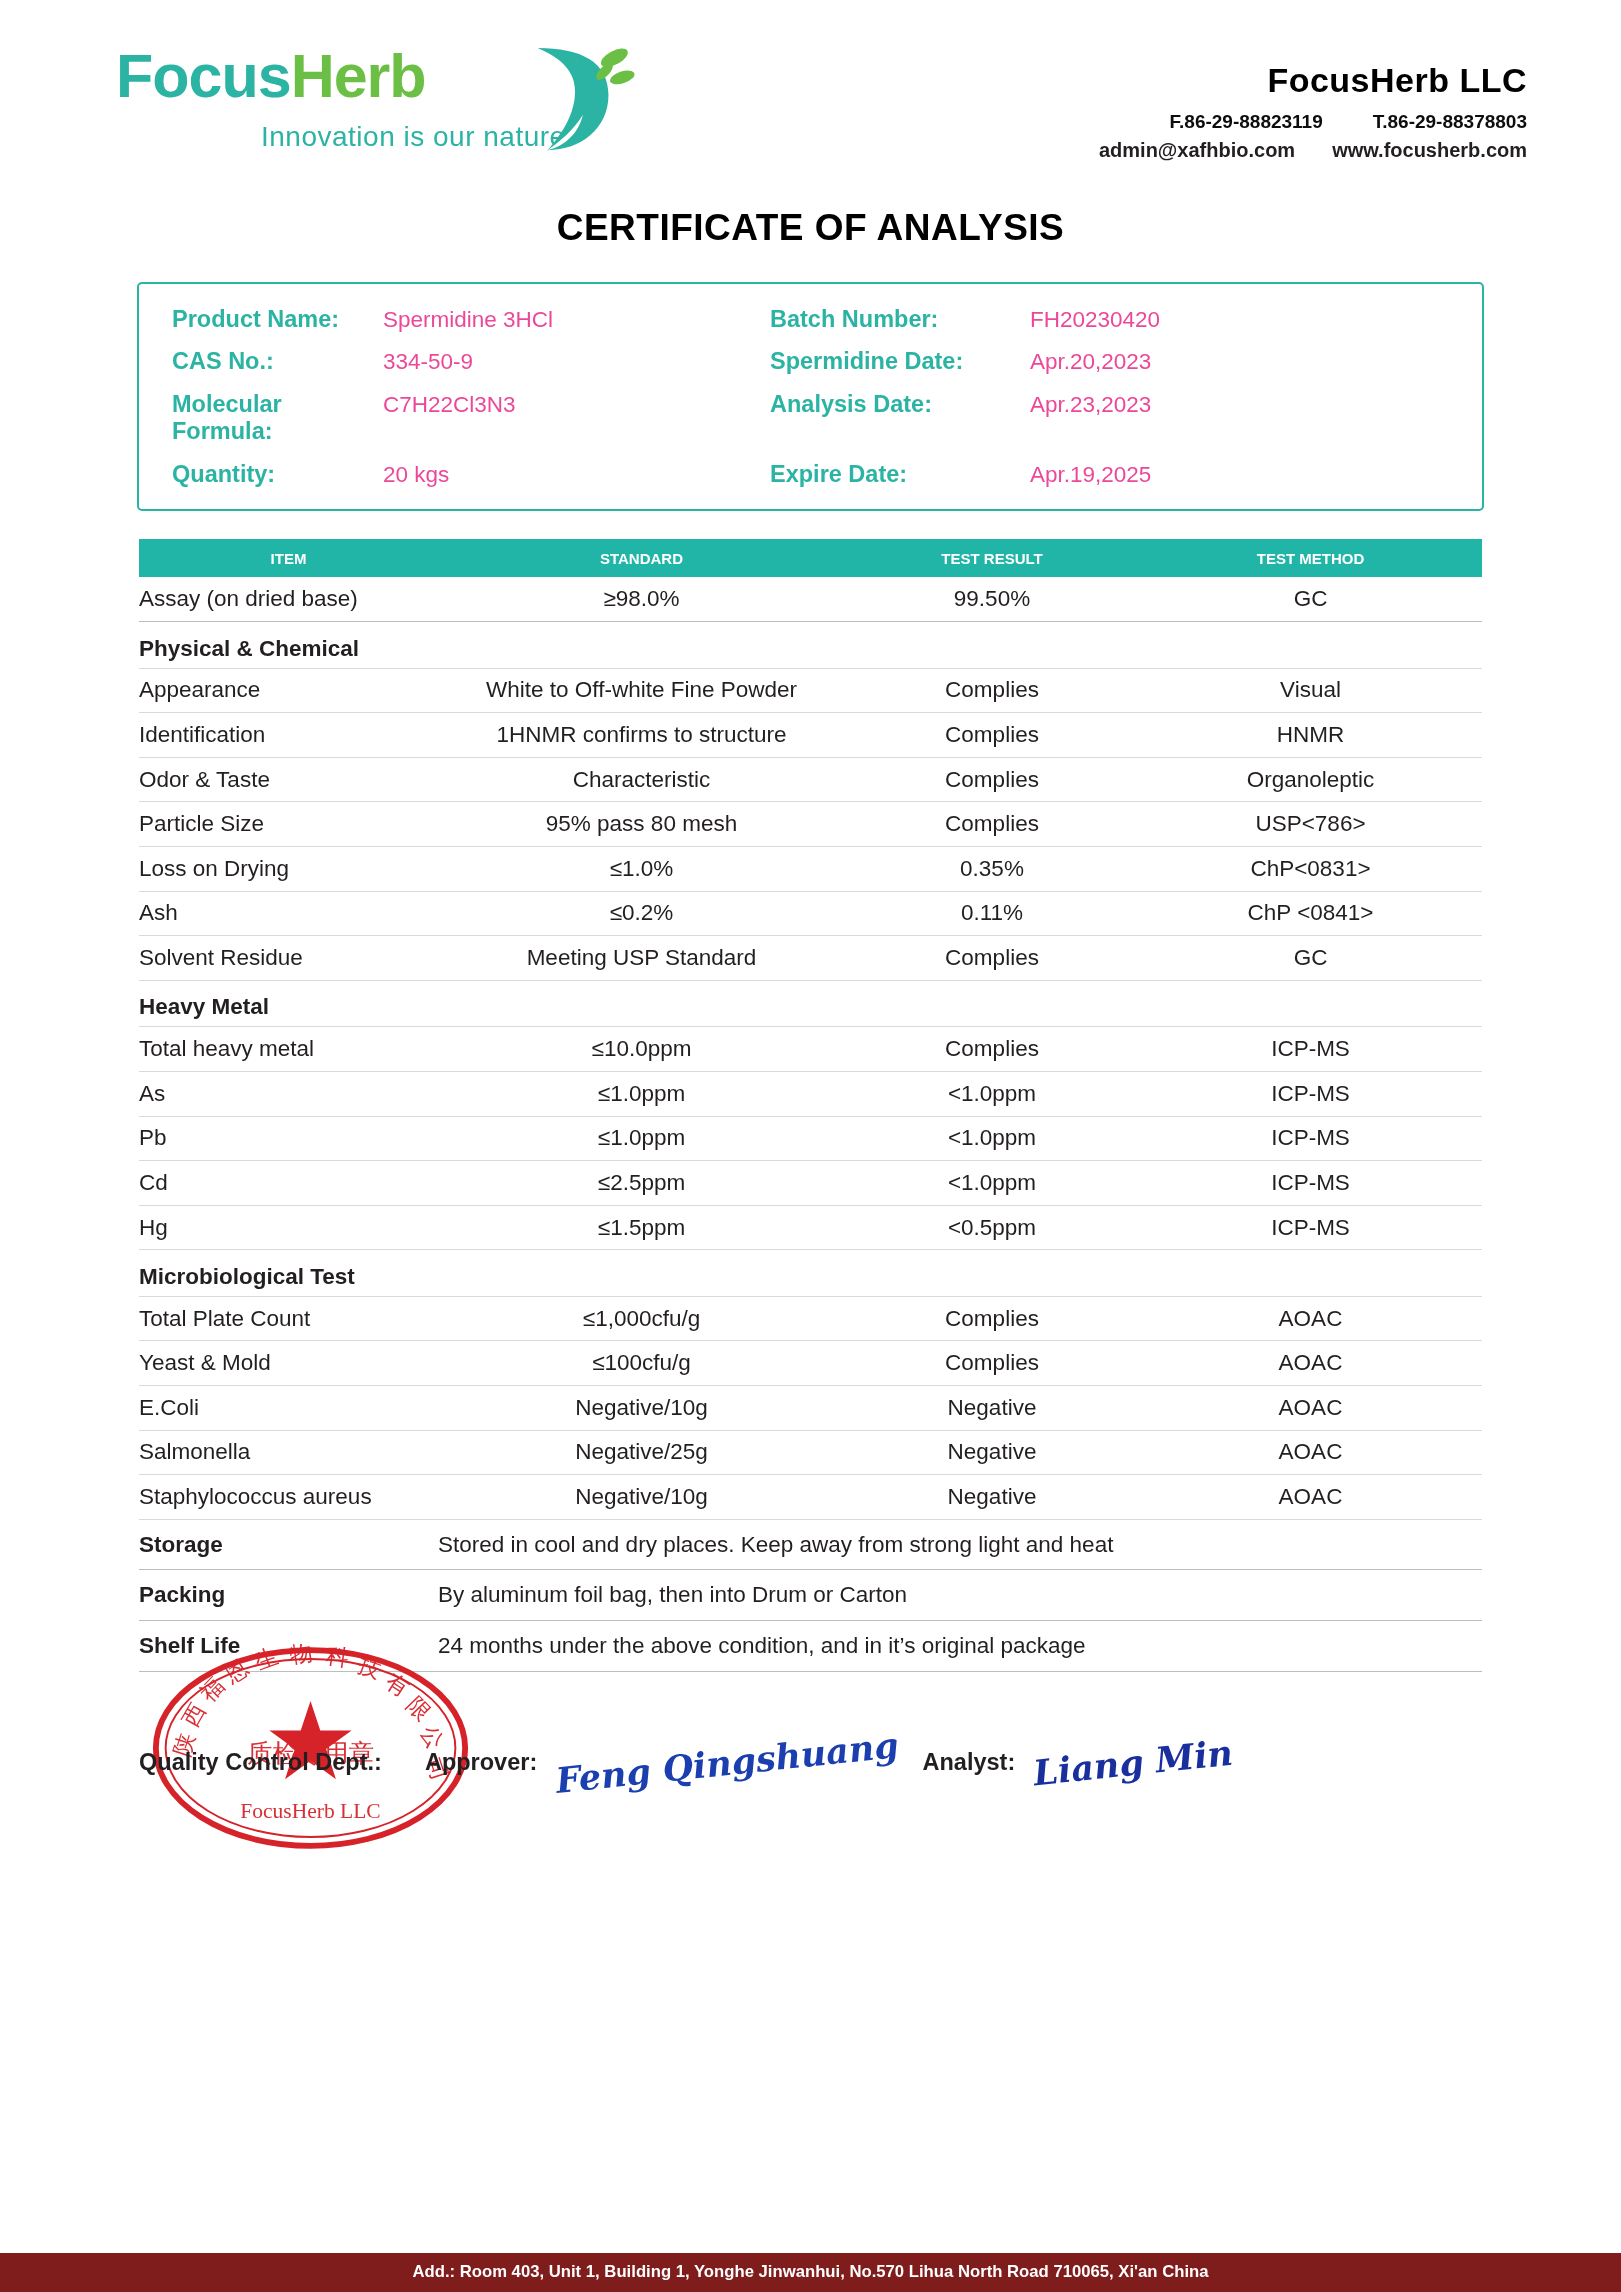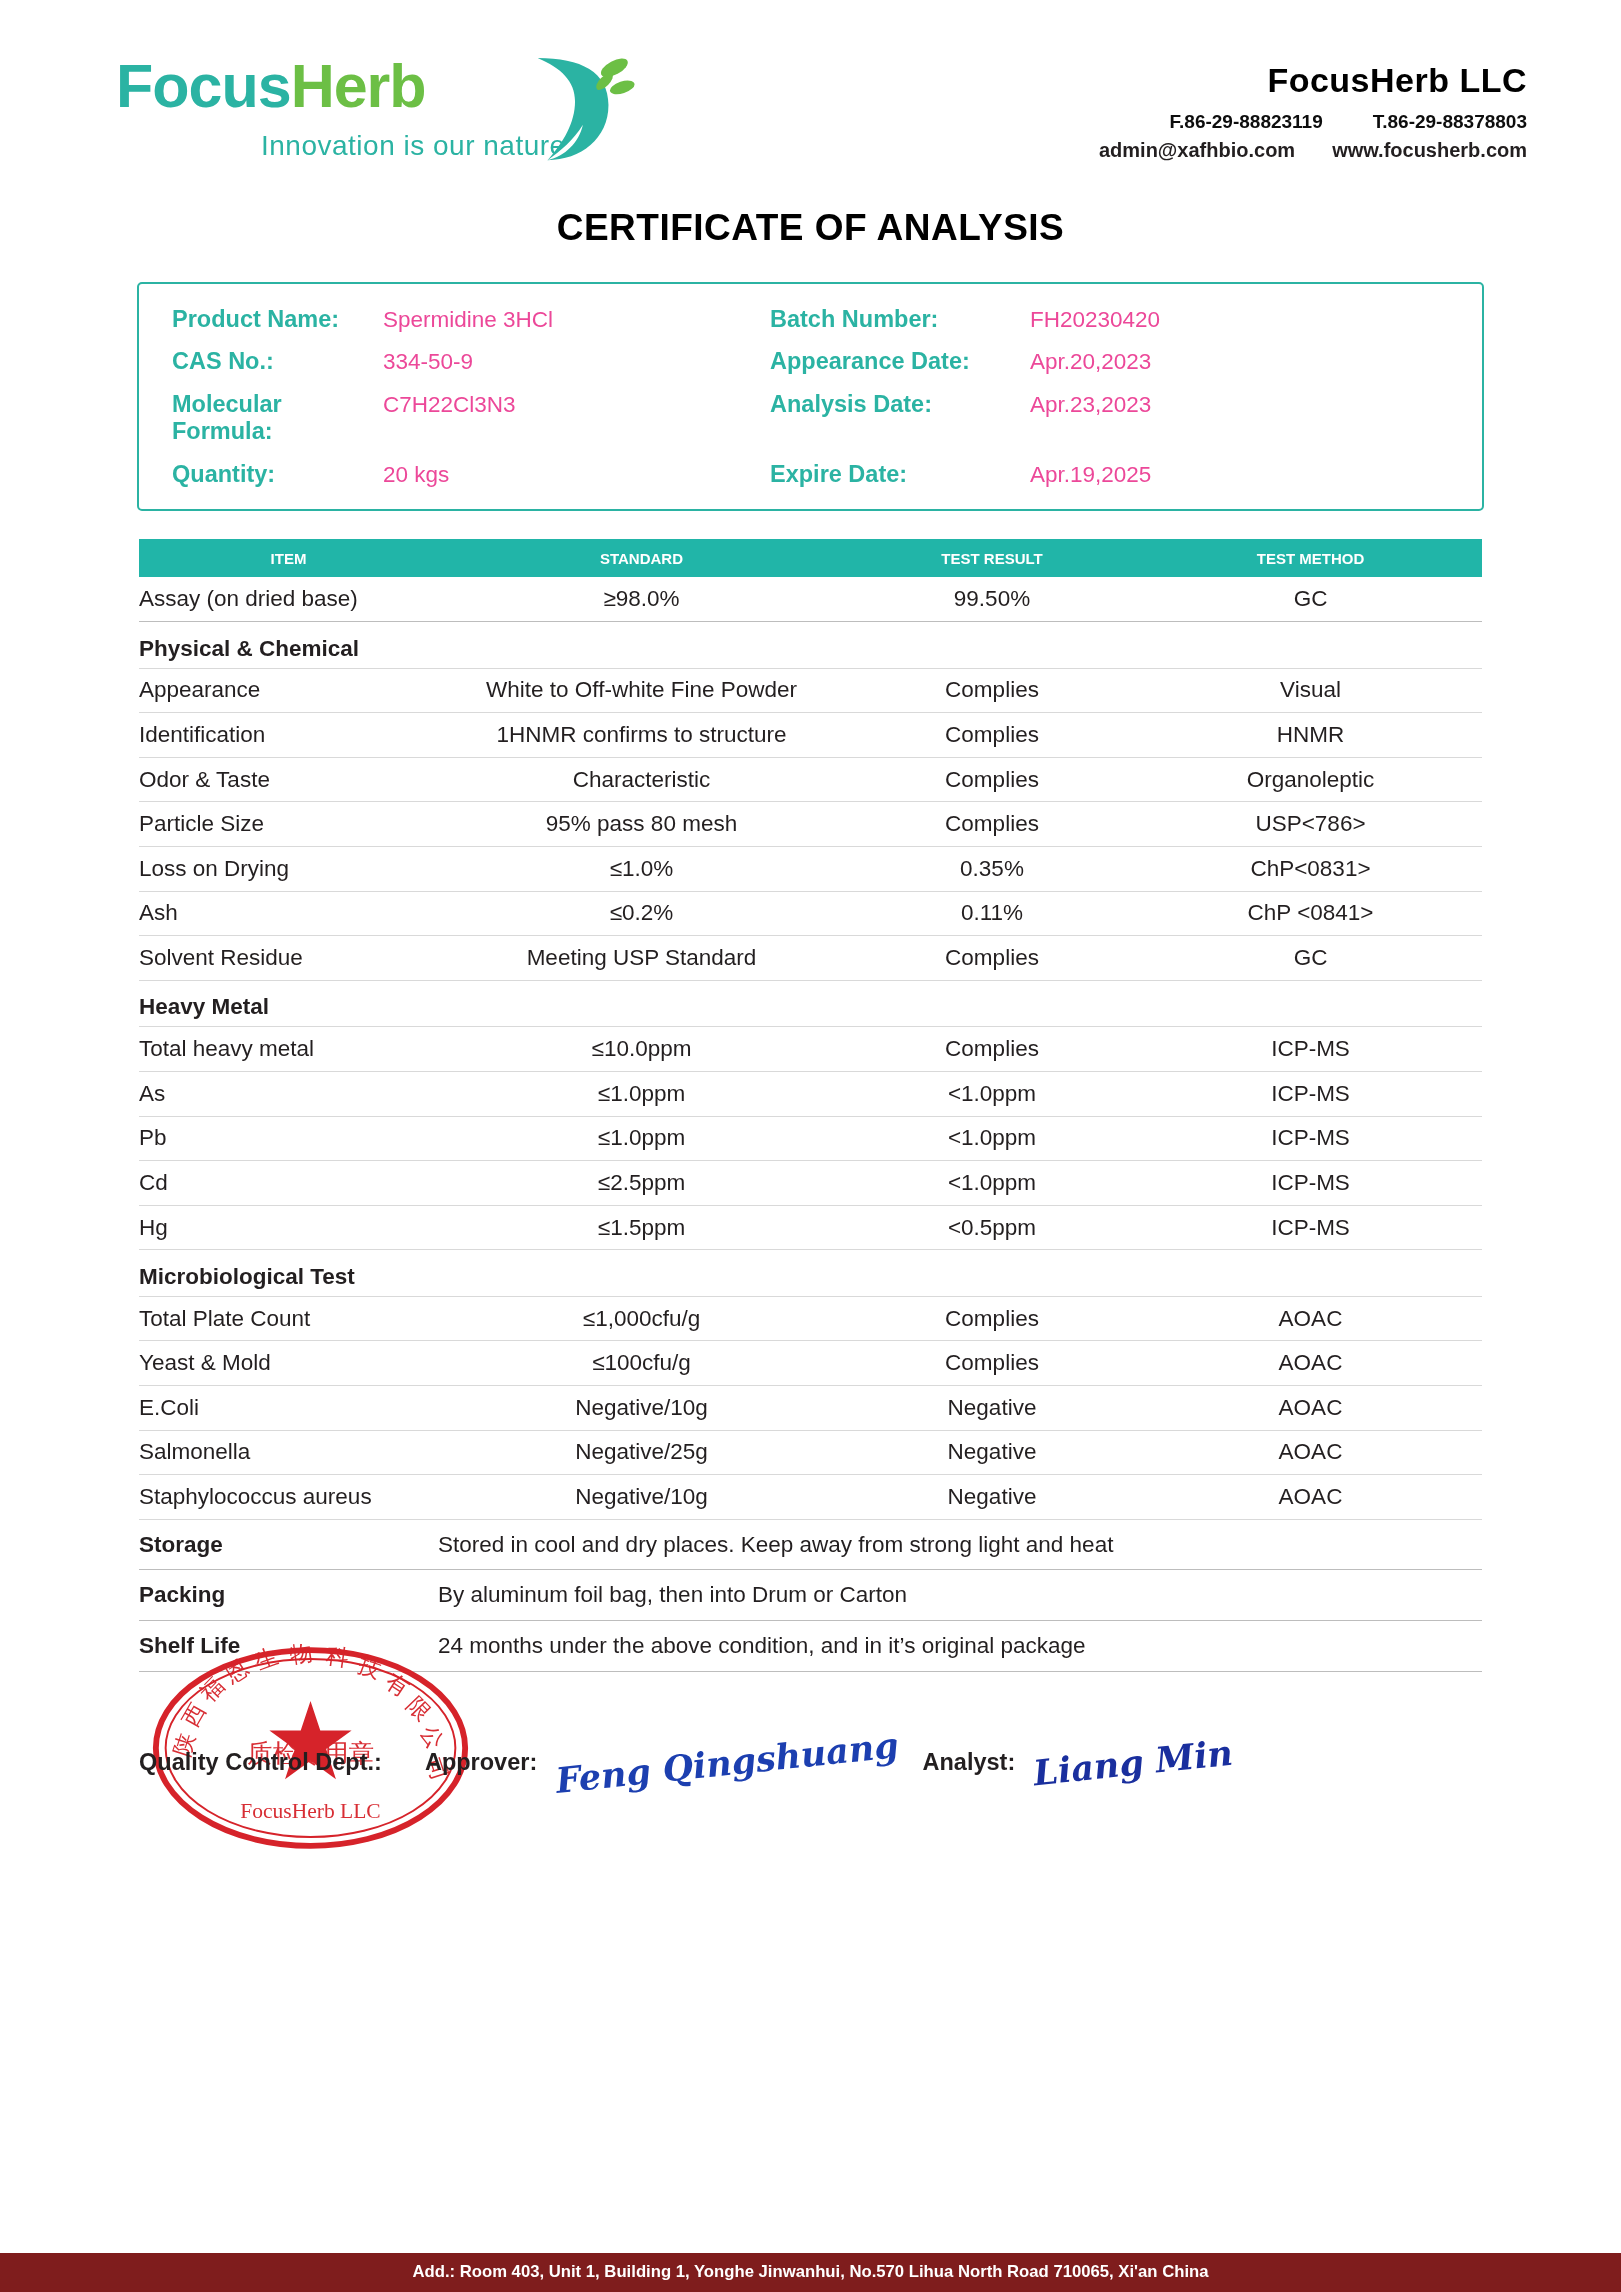--- a/index.html
+++ b/index.html
@@ -17,21 +17,21 @@
     height: 2293px;
     margin: 0 auto;
     background: #ffffff;
     overflow: hidden;
     box-sizing: border-box;
   }
 
   
   .header {
     display: flex;
-    align-items: flex-end;
+    align-items: center;
     justify-content: space-between;
     padding: 37px 45px 0 116px;
     box-sizing: border-box;
   }
   .logo-block {
     position: relative;
     width: 588px;
   }
   .logo-word {
     font-size: 61px;
@@ -250,21 +250,21 @@
 
   <div class="info-box">
     <div class="info-grid">
       <div class="info-label">Product Name:</div>
       <div class="info-value">Spermidine 3HCl</div>
       <div class="info-label">Batch Number:</div>
       <div class="info-value">FH20230420</div>
 
       <div class="info-label">CAS No.:</div>
       <div class="info-value">334-50-9</div>
-      <div class="info-label">Appearance Date:</div>
+      <div class="info-label">Spermidine Date:</div>
       <div class="info-value">Apr.20,2023</div>
 
       <div class="info-label">Molecular Formula:</div>
       <div class="info-value">C7H22Cl3N3</div>
       <div class="info-label">Analysis Date:</div>
       <div class="info-value">Apr.23,2023</div>
 
       <div class="info-label">Quantity:</div>
       <div class="info-value">20 kgs</div>
       <div class="info-label">Expire Date:</div>

